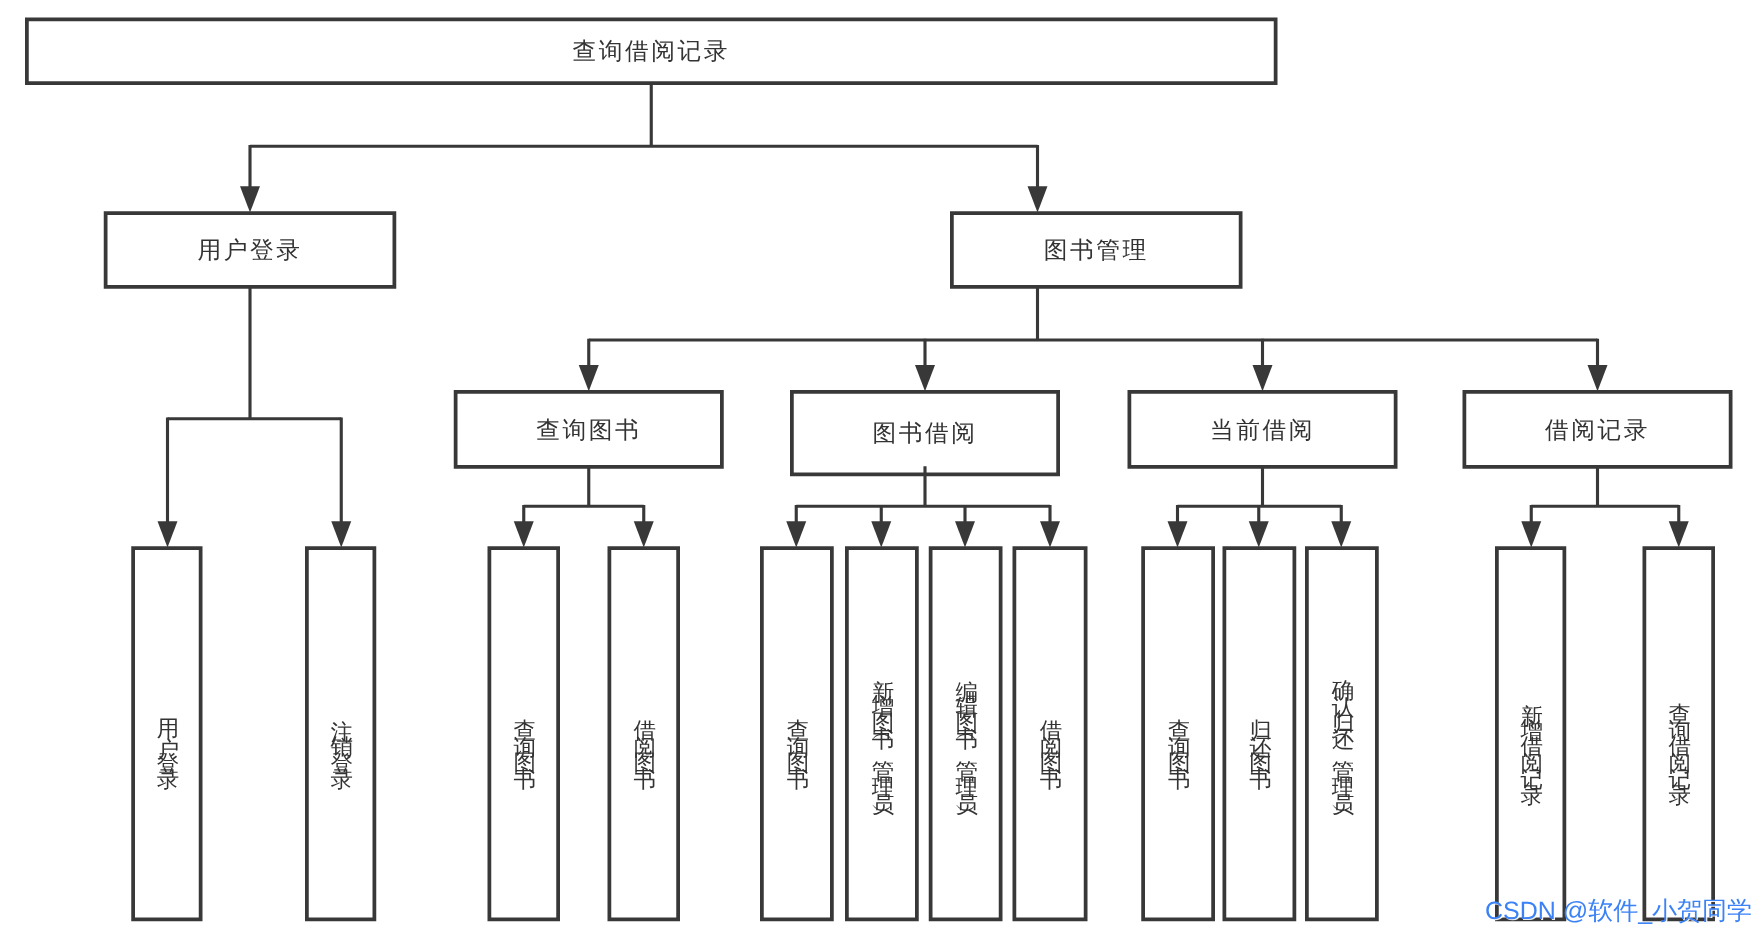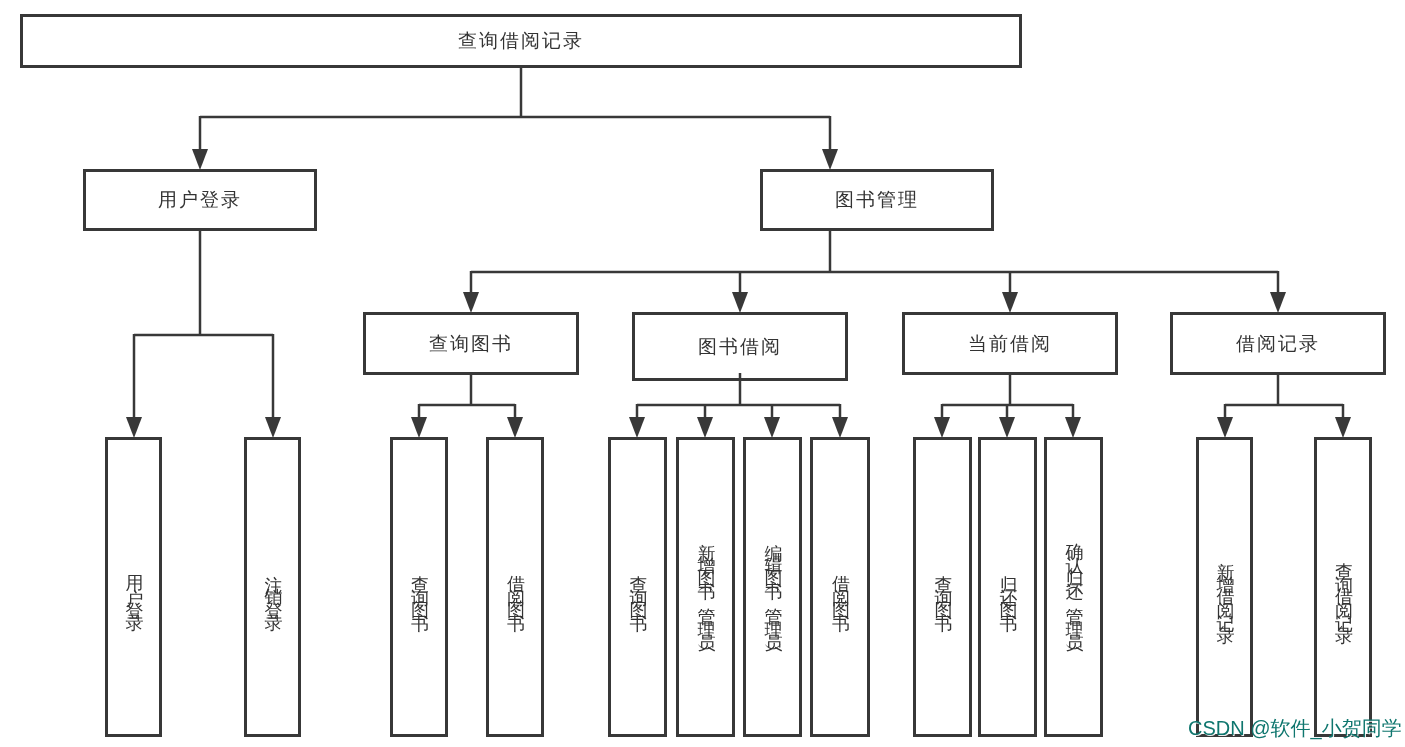--- a/index.html
+++ b/index.html
@@ -41,21 +41,21 @@
     letter-spacing: 13px;
     line-height: 1.1;
     white-space: nowrap;
   }
   .watermark {
     position: absolute;
     left: 1188px;
     top: 715px;
     z-index: 3;
     font-size: 20px;
-    color: #0f766e;
+    color: #3b82f6;
     text-shadow: 1px 1px 0 rgba(255,255,255,0.9);
     white-space: nowrap;
   }
 </style>
 </head>
 <body>
 
 <div class="canvas">
 
   <svg class="connectors" width="1405" height="747" viewBox="0 0 1405 747" xmlns="http://www.w3.org/2000/svg">

